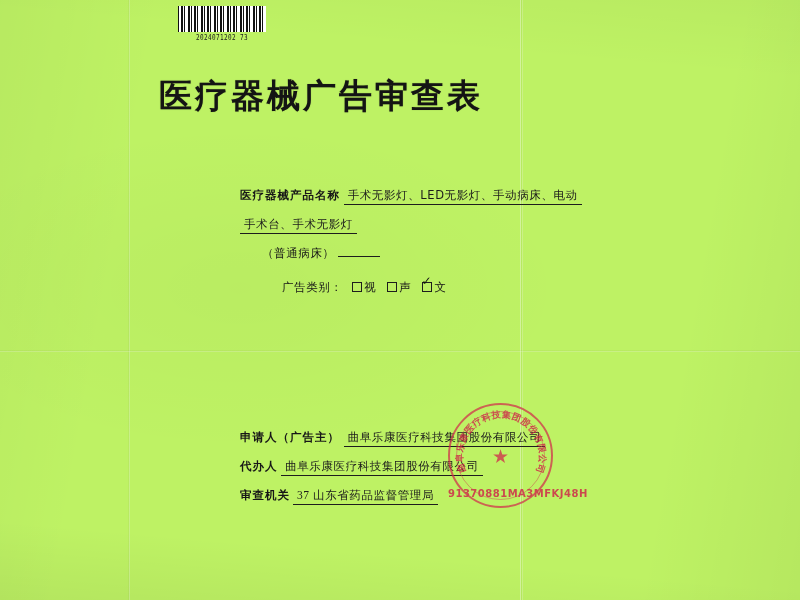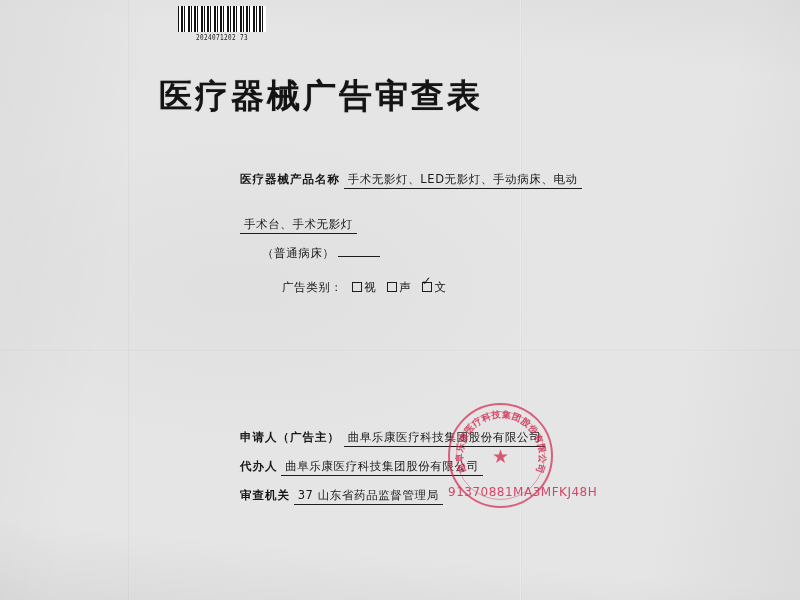--- a/index.html
+++ b/index.html
@@ -10,21 +10,21 @@
   body {
     width: 800px;
     height: 600px;
     overflow: hidden;
     font-family: "DejaVu Sans", sans-serif;
   }
   #page {
     position: relative;
     width: 800px;
     height: 600px;
-    background: #e5e5e5;
+    background: #bef264;
   }
   
   #page::before {
     content: "";
     position: absolute;
     inset: 0;
     background:
       linear-gradient(100deg, rgba(0,0,0,0.035) 0%, rgba(0,0,0,0) 18%, rgba(0,0,0,0) 82%, rgba(0,0,0,0.045) 100%),
       linear-gradient(185deg, rgba(0,0,0,0.03) 0%, rgba(0,0,0,0) 12%, rgba(0,0,0,0) 88%, rgba(0,0,0,0.05) 100%),
       radial-gradient(ellipse 60% 40% at 30% 48%, rgba(0,0,0,0.022), rgba(0,0,0,0) 70%);
@@ -103,21 +103,21 @@
     color: #1b1b1b;
   }
   .field-value.blank {
     min-width: 34px;
     border-bottom: 1px solid #1d1d1d;
   }
   .plain {
     letter-spacing: 0.6px;
   }
 
-  #row-product { left: 240px; top: 172px; }
+  #row-product { left: 240px; top: 188px; }
   #row-product-cont { left: 240px; top: 217px; }
   #row-tradename { left: 262px; top: 246px; }
   #row-adtype { left: 282px; top: 280px; }
 
   .cb {
     display: inline-block;
     position: relative;
     margin: 0 2px 0 6px;
   }
   .cb .box {
@@ -133,21 +133,21 @@
     left: -1px;
     top: -5px;
     font-size: 12px;
     line-height: 12px;
     color: #111;
     font-weight: bold;
   }
 
   #row-applicant { left: 240px; top: 430px; }
   #row-agent    { left: 240px; top: 459px; }
-  #row-authority{ left: 240px; top: 488px; }
+  #row-authority{ left: 240px; top: 488px; font-family: Liberation Serif, serif; }
 
   
   #seal {
     position: absolute;
     left: 448px;
     top: 403px;
     width: 105px;
     height: 105px;
     pointer-events: none;
     opacity: 0.82;
@@ -189,22 +189,22 @@
     color: #cf2449;
     transform-origin: 0 0;
     white-space: pre;
   }
   #seal .bottom-text {
     position: absolute;
     left: 0;
     right: 0;
     bottom: 9px;
     text-align: center;
-    font-size: 12px;
-    font-weight: normal;
+    font-size: 10px;
+    font-weight: bold;
     color: #cf2449;
     letter-spacing: 0.5px;
   }
 </style>
 </head>
 <body>
 
 <div id="page">
 
   <div class="crease v1"></div>

